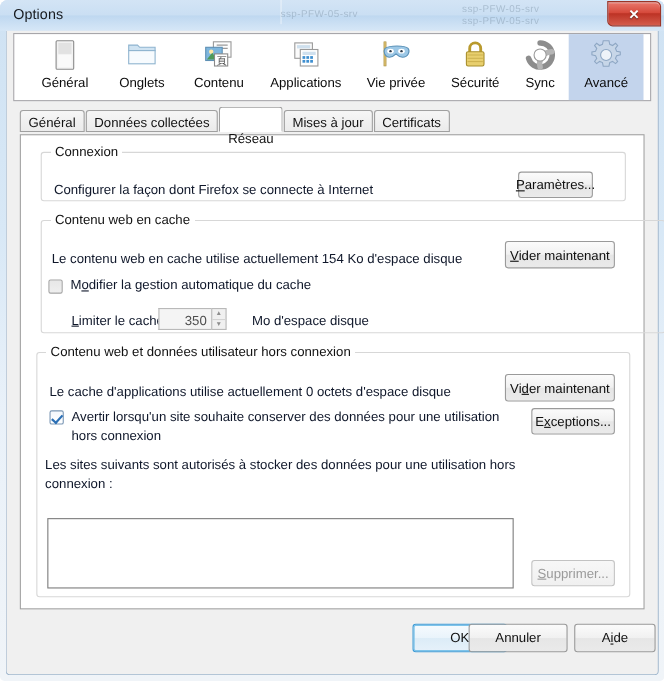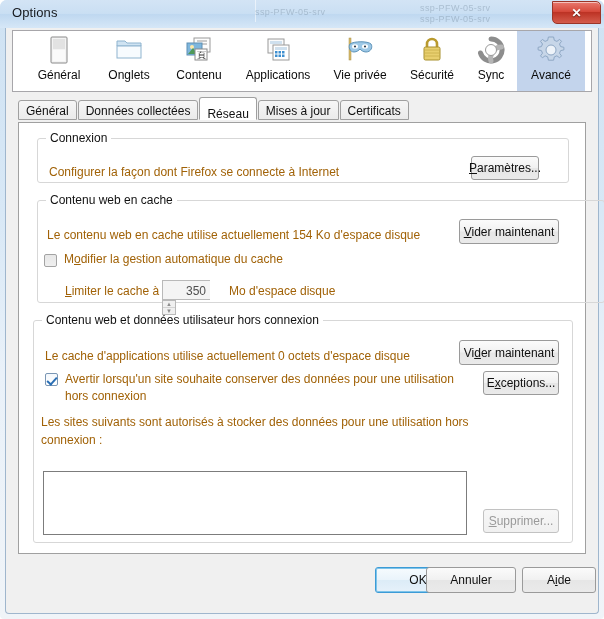--- a/index.html
+++ b/index.html
@@ -144,21 +144,21 @@
     border: 1px solid #a0a0a0;
     border-radius: 3px 3px 0 0;
     color: #111;
     cursor: pointer;
     white-space: nowrap;
   }
   .subtab.selected {
     background: #ffffff;
     height: 23px;
     top: -3px;
-    padding-top: 8px;
+    padding-top: 20px;
     border-bottom: 1px solid #ffffff;
     z-index: 4;
   }
 
   
   #panel {
     position: absolute;
     left: 12px; top: 94px;
     width: 568px; height: 432px;
     box-sizing: border-box;
@@ -177,21 +177,21 @@
   fieldset.grp > legend {
     margin-left: 8px;
     padding: 0 4px;
     font-size: 12px;
     color: #111;
   }
 
   .row-text {
     position: absolute;
     font-size: 12px;
-    color: #a16207;
+    color: #0f172a;
   }
 
   
   .btn {
     position: absolute;
     box-sizing: border-box;
     background: linear-gradient(to bottom, #fbfbfb 0%, #f1f1f1 48%, #e6e6e6 52%, #eaeaea 100%);
     border: 1px solid #9a9a9a;
     border-radius: 3px;
     font-size: 12px;
@@ -437,21 +437,21 @@
       </div>
 
       <div class="cbx unchecked-disabledish" style="left:25px; top:131px;"></div>
       <div class="row-text" style="left:45px; top:129px;">
         <span>M</span><u class="acc">o</u><span>difier la gestion automatique du cache</span>
       </div>
 
       <div class="row-text" style="left:46px; top:161px;">
         <u class="acc">L</u><span>imiter le cache à</span>
       </div>
-      <div class="spin-wrap" style="left:143px; top:157px;flex-direction:column;">
+      <div class="spin-wrap" style="left:125px; top:157px;">
         <div class="spin-input">350</div>
         <div class="spin-btns">
           <div>▲</div>
           <div>▼</div>
         </div>
       </div>
       <div class="row-text" style="left:210px; top:161px;">Mo d'espace disque</div>
 
       <fieldset class="grp" style="left:14px; top:190px; width:540px; height:230px;">
         <legend>Contenu web et données utilisateur hors connexion</legend>

